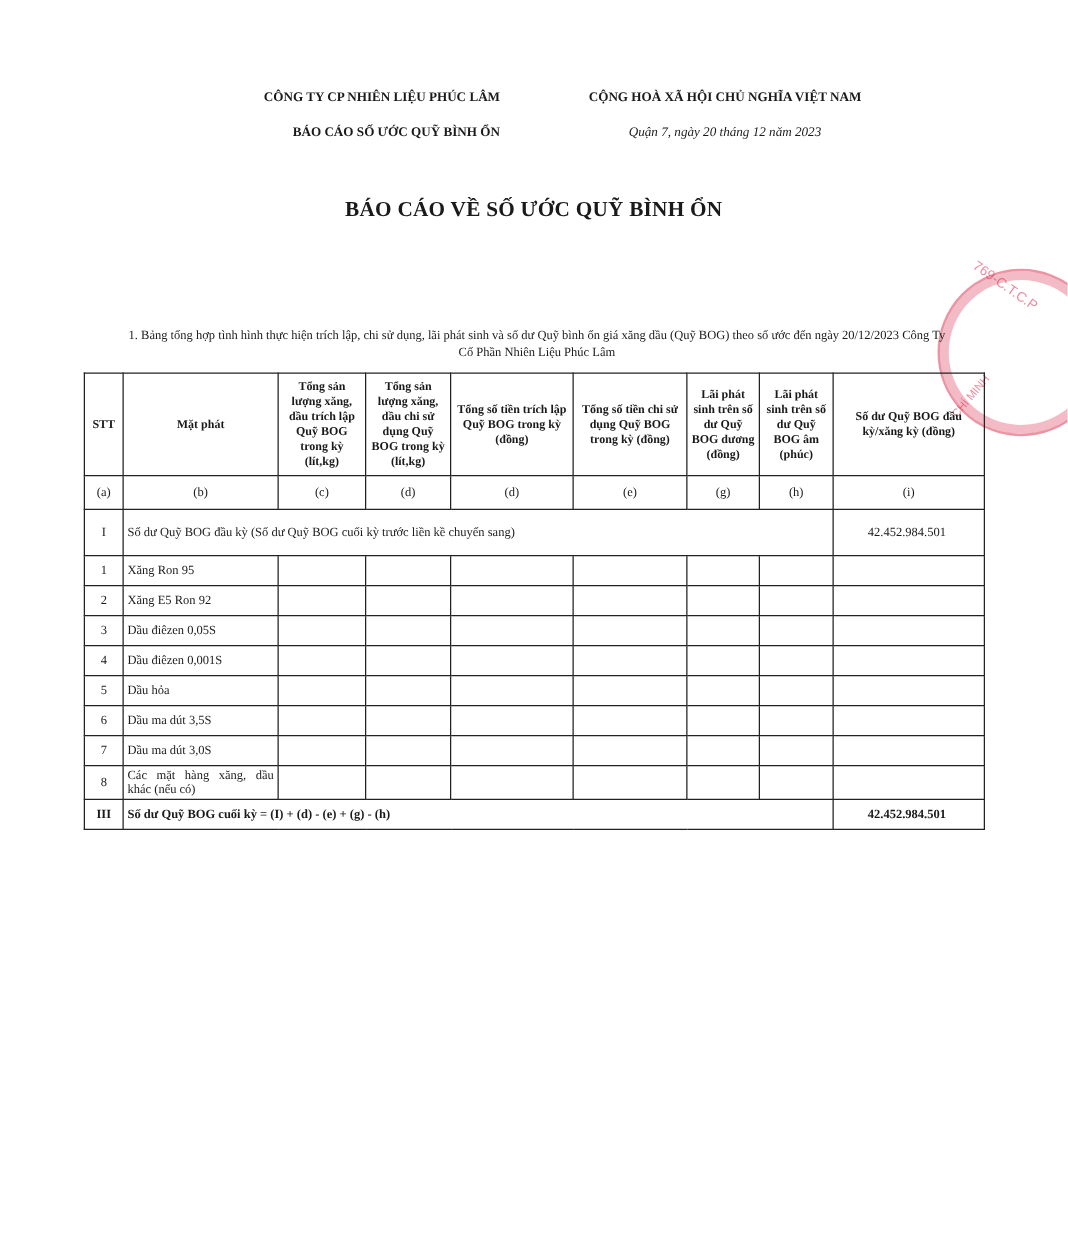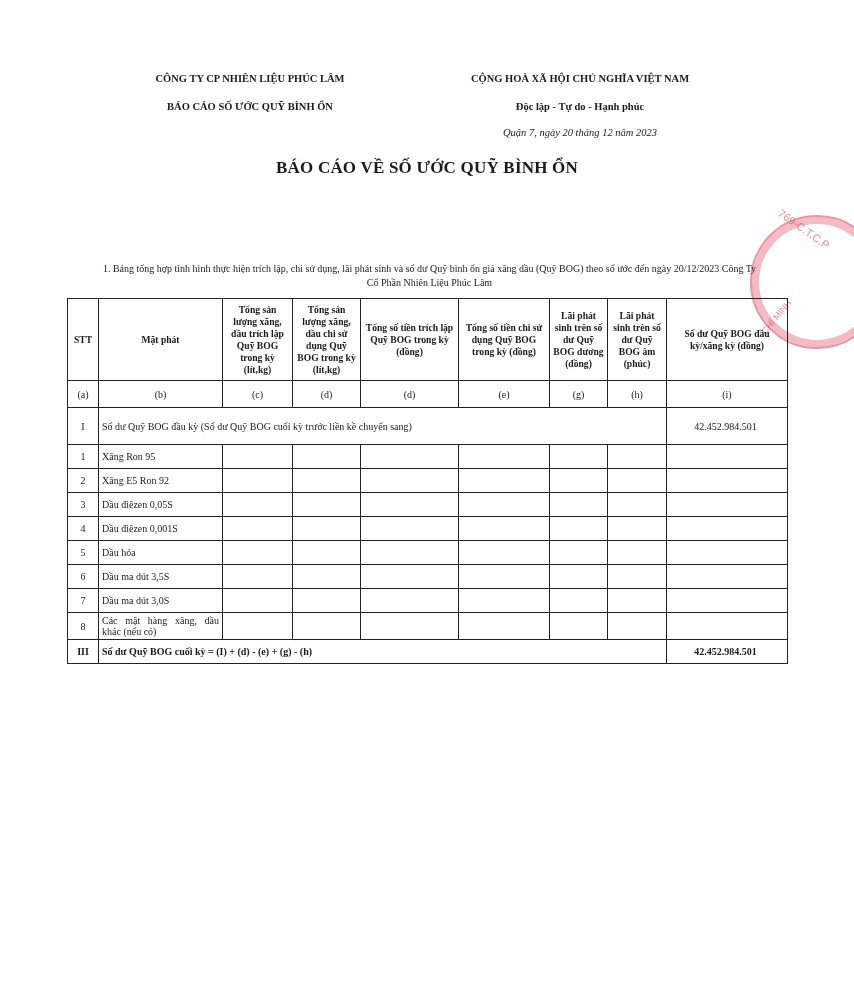--- a/index.html
+++ b/index.html
@@ -1,20 +1,20 @@
 <!DOCTYPE html>
 <html><head>
 <meta charset="utf-8">
 <style>
   html, body { margin: 0; padding: 0; background: #ffffff; }
   body { width: 854px; height: 991px; position: relative; overflow: hidden;
          font-family: "Liberation Serif", "DejaVu Serif", serif; color: #1a1a1a; }
   .abs { position: absolute; }
   .hdr-left { left: 100px; top: 70px; width: 300px; text-align: center; font-weight: bold; font-size: 10.5px; }
-  .hdr-left div { height: 28px; line-height: 18px; }
+  .hdr-left div { height: 28px; line-height: 18px; text-align: right; }
   .hdr-right { left: 440px; top: 70px; width: 280px; text-align: center; font-size: 10.5px; }
   .hdr-right .nation { font-weight: bold; height: 28px; line-height: 18px; }
   .hdr-right .motto { font-weight: bold; height: 26px; line-height: 18px; }
   .hdr-right .date { font-style: italic; line-height: 18px; }
   .title { left: 0; width: 854px; top: 158px; text-align: center; font-weight: bold; font-size: 17px; letter-spacing: 0.2px; }
   .intro { left: 67px; top: 262px; width: 725px; text-align: center; font-size: 10px; line-height: 14px; }
   table.bog { position: absolute; left: 67px; top: 298px; border-collapse: collapse; font-size: 10px; }
   table.bog td, table.bog th { border: 1px solid #222; padding: 0 3px; vertical-align: middle; }
   table.bog th { font-weight: bold; text-align: center; line-height: 12px; font-size: 9.6px; }
   .c-stt { text-align: center; }
@@ -30,21 +30,20 @@
 </head>
 <body>
 
 <div class="abs hdr-left">
   <div>CÔNG TY CP NHIÊN LIỆU PHÚC LÂM</div>
   <div>BÁO CÁO SỐ ƯỚC QUỸ BÌNH ỔN</div>
 </div>
 
 <div class="abs hdr-right">
   <div class="nation">CỘNG HOÀ XÃ HỘI CHỦ NGHĨA VIỆT NAM</div>
-  <div class="motto">Độc lập - Tự do - Hạnh phúc</div>
   <div class="date">Quận 7, ngày 20 tháng 12 năm 2023</div>
 </div>
 
 <div class="abs title">BÁO CÁO VỀ SỐ ƯỚC QUỸ BÌNH ỔN</div>
 
 <div class="abs stamp">
   <span class="stamp-text" style="left:22px;top:6px;transform:rotate(35deg);">769-C.T.C.P</span>
   <span class="stamp-text" style="left:4px;top:95px;transform:rotate(-50deg);font-size:9px;">CHÍ MINH</span>
 </div>
 

